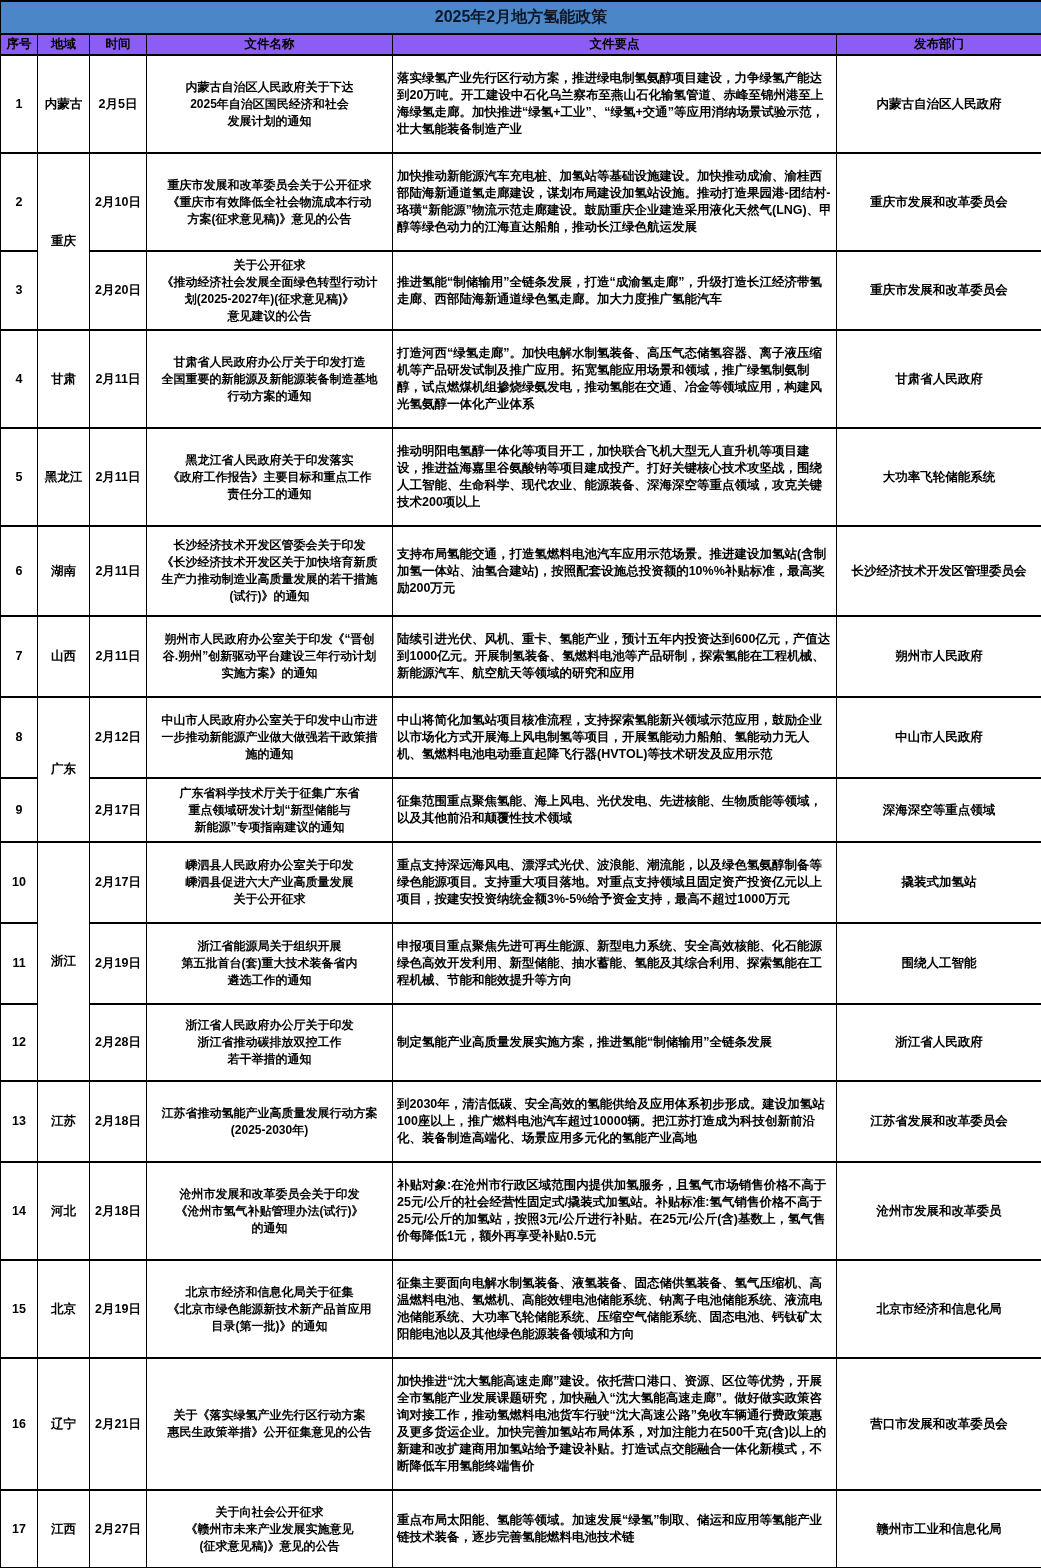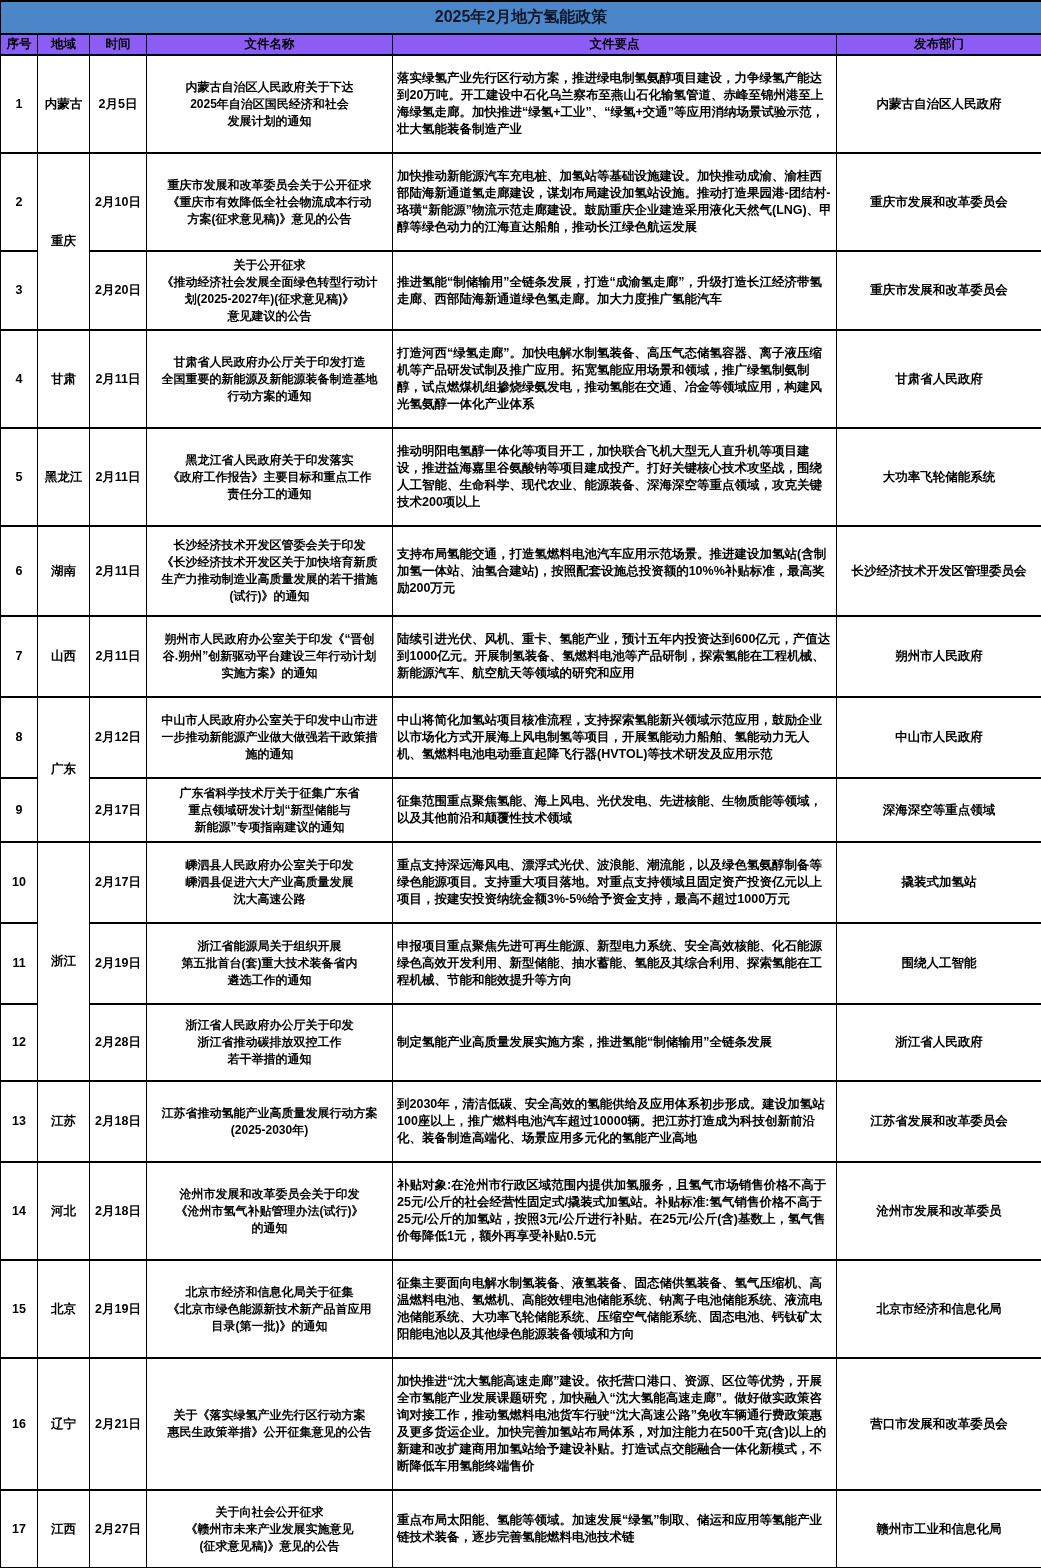--- a/index.html
+++ b/index.html
@@ -145,21 +145,21 @@
     <td class="c-points">征集范围重点聚焦氢能、海上风电、光伏发电、先进核能、生物质能等领域，以及其他前沿和颠覆性技术领域</td>
     <td class="c-dept">深海深空等重点领域</td>
   </tr>
 
   <tr style="height:72px">
     <td class="c-no">10</td>
     <td class="c-region" rowspan="3">浙江</td>
     <td class="c-date">2月17日</td>
     <td class="c-name">嵊泗县人民政府办公室关于印发
 嵊泗县促进六大产业高质量发展
-沈大高速公路</td>
+关于公开征求</td>
     <td class="c-points">重点支持深远海风电、漂浮式光伏、波浪能、潮流能，以及绿色氢氨醇制备等绿色能源项目。支持重大项目落地。对重点支持领域且固定资产投资亿元以上项目，按建安投资纳统金额3%-5%给予资金支持，最高不超过1000万元</td>
     <td class="c-dept">撬装式加氢站</td>
   </tr>
 
   <tr style="height:80px">
     <td class="c-no">11</td>
     <td class="c-date">2月19日</td>
     <td class="c-name">浙江省能源局关于组织开展
 第五批首台(套)重大技术装备省内
 遴选工作的通知</td>

